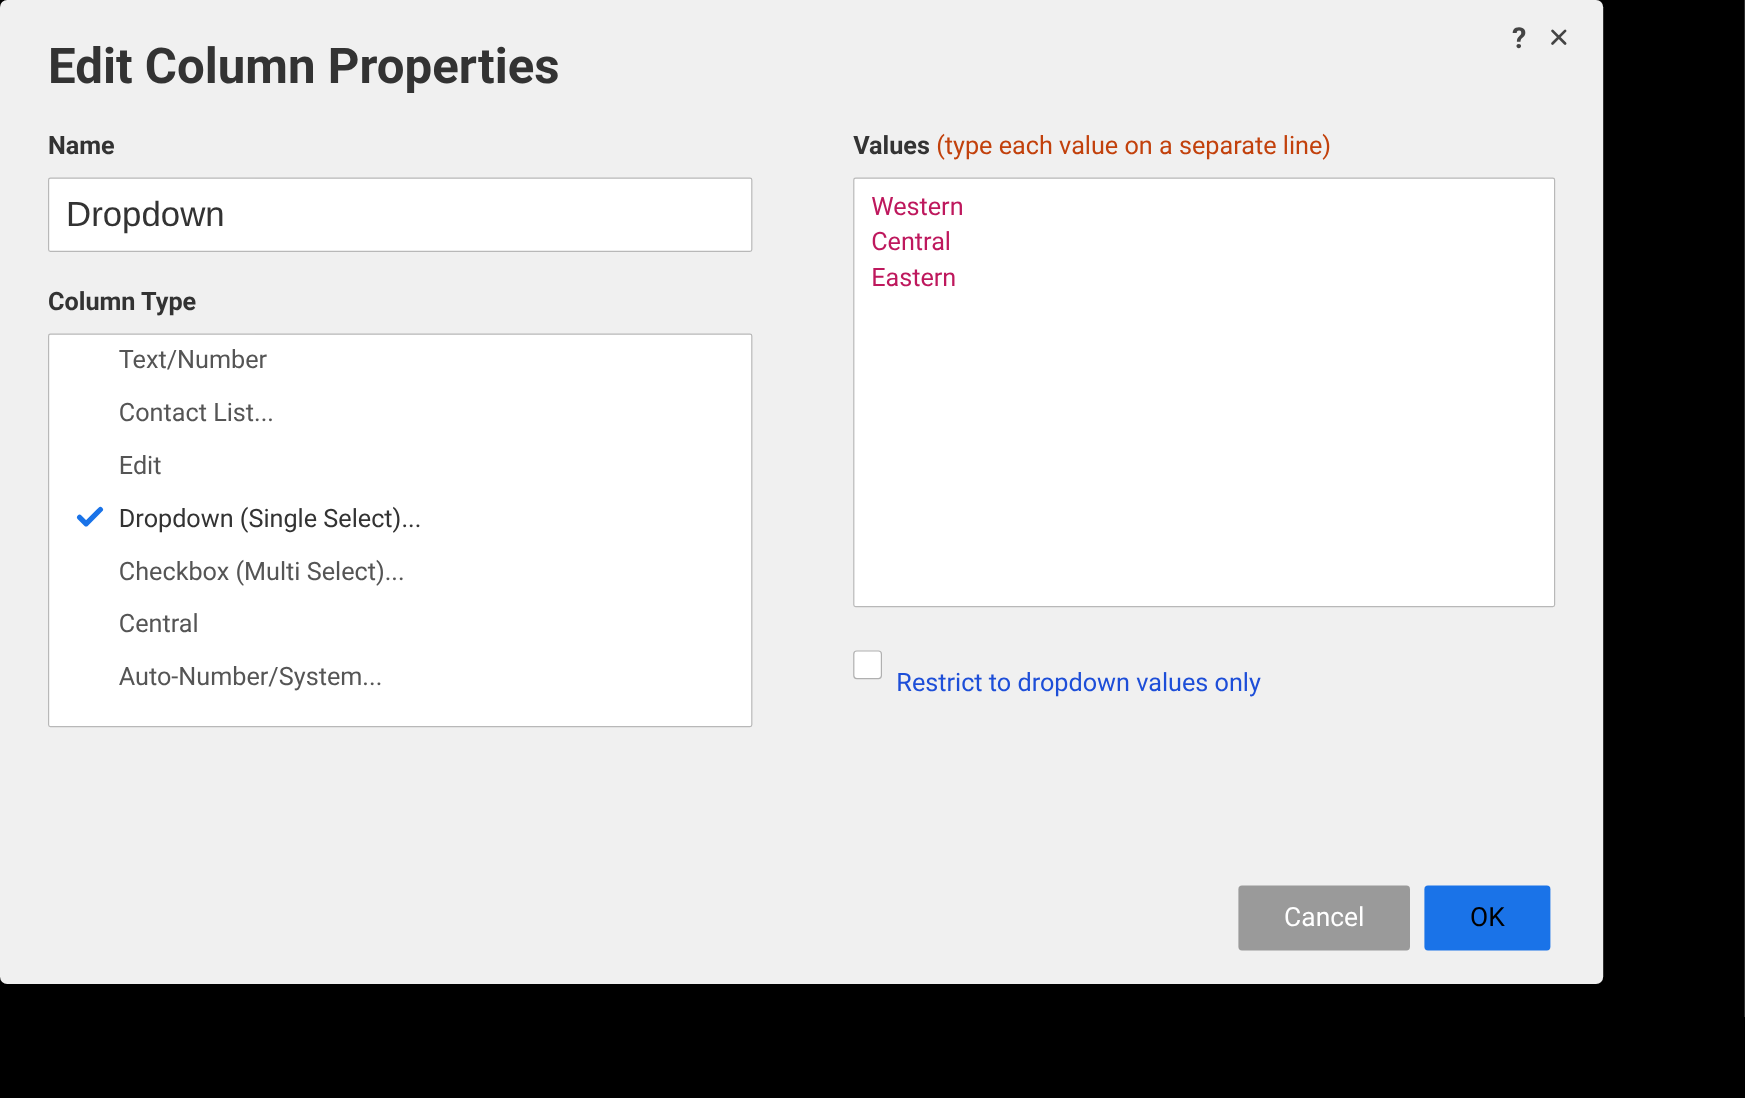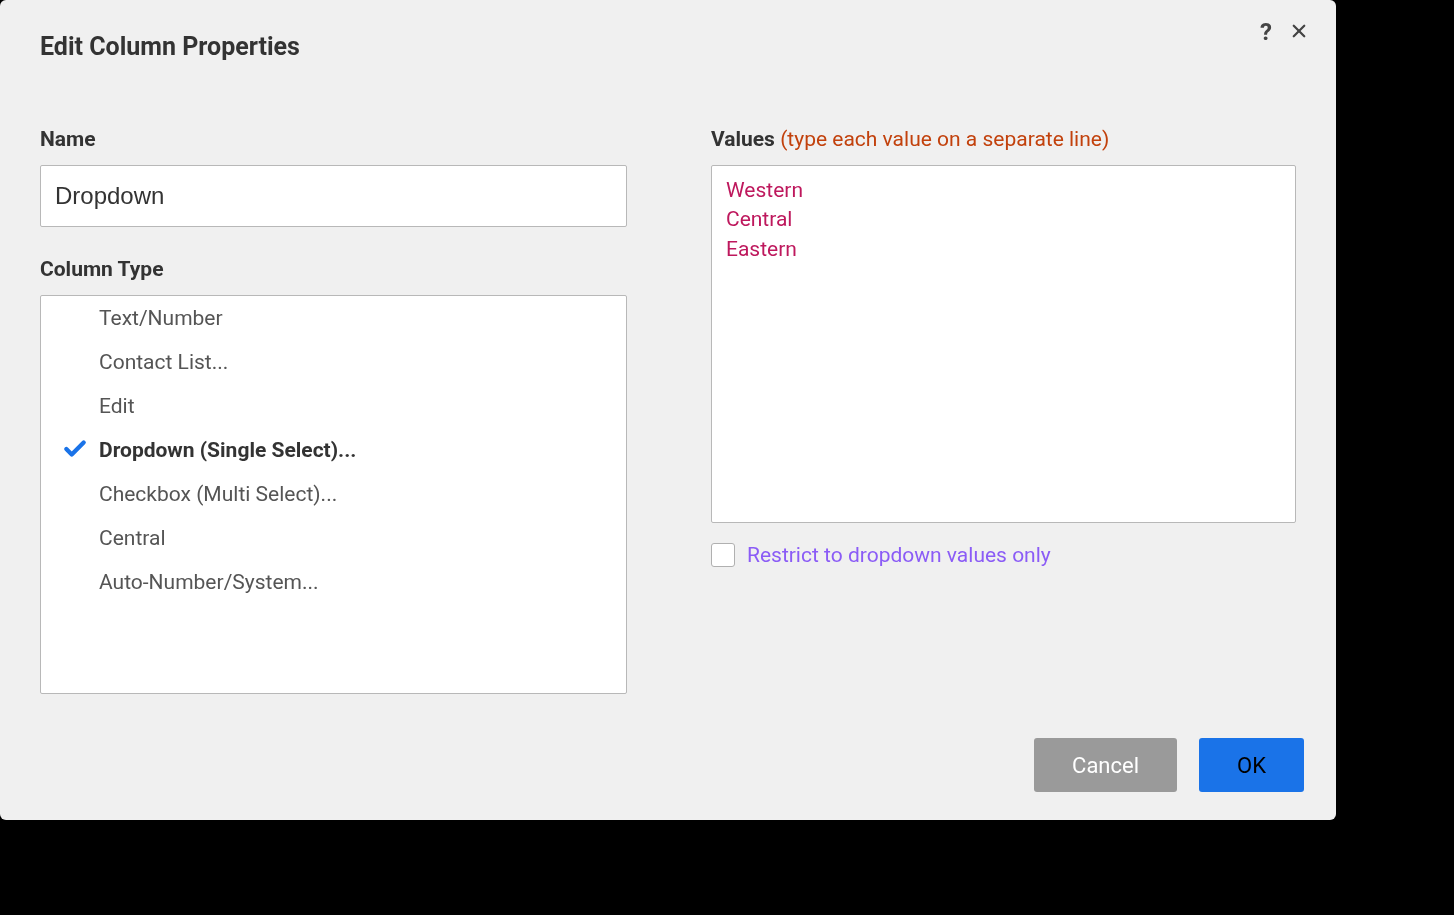--- a/index.html
+++ b/index.html
@@ -39,24 +39,24 @@
       cursor: pointer;
       font-size: 24px;
       font-weight: bold;
       line-height: 1;
     }
     .close-icon svg {
       width: 18px;
       height: 18px;
     }
     .dialog-title {
-      font-size: 25px;
+      font-size: 41px;
       font-weight: 700;
       color: #333;
-      margin-bottom: 66px;
+      margin-bottom: 30px;
     }
     .content-row {
       display: flex;
       gap: 84px;
     }
     .left-col {
       width: 610px;
     }
     .right-col {
       width: 608px;
@@ -70,29 +70,29 @@
     }
     .field-label .hint {
       font-weight: 400;
       color: #c2410c;
     }
     .name-input {
       width: 100%;
       height: 62px;
       border: 1px solid #b8b8b8;
       background: #fff;
-      font-size: 24px;
+      font-size: 29px;
       padding: 0 14px;
       color: #333;
       border-radius: 2px;
       margin-bottom: 30px;
     }
     .column-type-list {
       width: 100%;
-      height: 399px;
+      height: 328px;
       border: 1px solid #b8b8b8;
       background: #fff;
       border-radius: 2px;
       overflow-y: auto;
     }
     .type-item {
       display: flex;
       align-items: center;
       height: 44px;
       padding: 0 10px;
@@ -101,21 +101,21 @@
       font-size: 21px;
     }
     .type-item .check-col {
       width: 48px;
       display: flex;
       align-items: center;
       justify-content: center;
       flex-shrink: 0;
     }
     .type-item.selected {
-      font-weight: 700;
+      font-weight: 400;
       color: #333;
     }
     .check-icon svg {
       width: 26px;
       height: 26px;
     }
     .values-textarea {
       width: 100%;
       height: 358px;
       border: 1px solid #b8b8b8;
@@ -137,29 +137,30 @@
     .checkbox-box {
       width: 24px;
       height: 24px;
       border: 1px solid #b0b0b0;
       background: #fff;
       border-radius: 3px;
       cursor: pointer;
     }
     .checkbox-label {
       font-size: 21px;
-      color: #8b5cf6;
-      cursor: pointer;
+      color: #1d4ed8;
+      cursor: pointer;
+      margin-top: 32px;
     }
     .dialog-footer {
       position: absolute;
       bottom: 28px;
-      right: 32px;
-      display: flex;
-      gap: 22px;
+      right: 44px;
+      display: flex;
+      gap: 12px;
     }
     .btn {
       height: 54px;
       padding: 0 38px;
       font-size: 22px;
       border: none;
       border-radius: 3px;
       cursor: pointer;
       font-family: inherit;
     }

